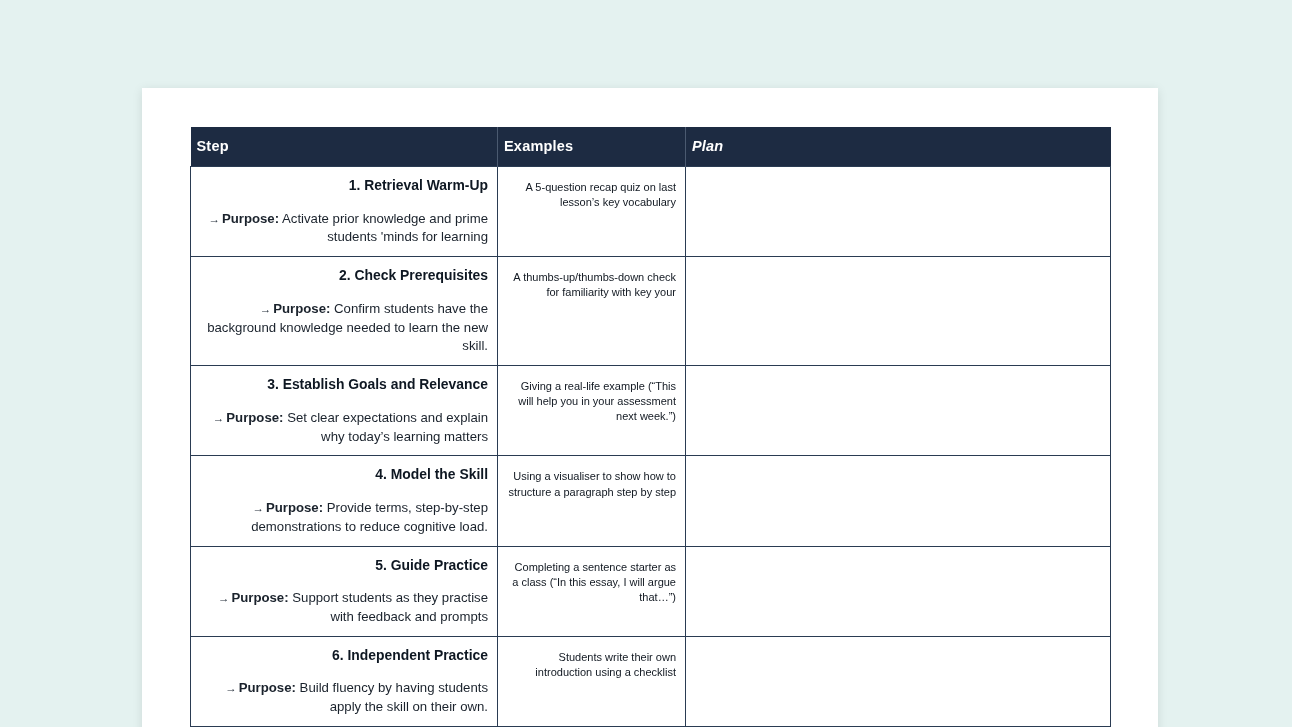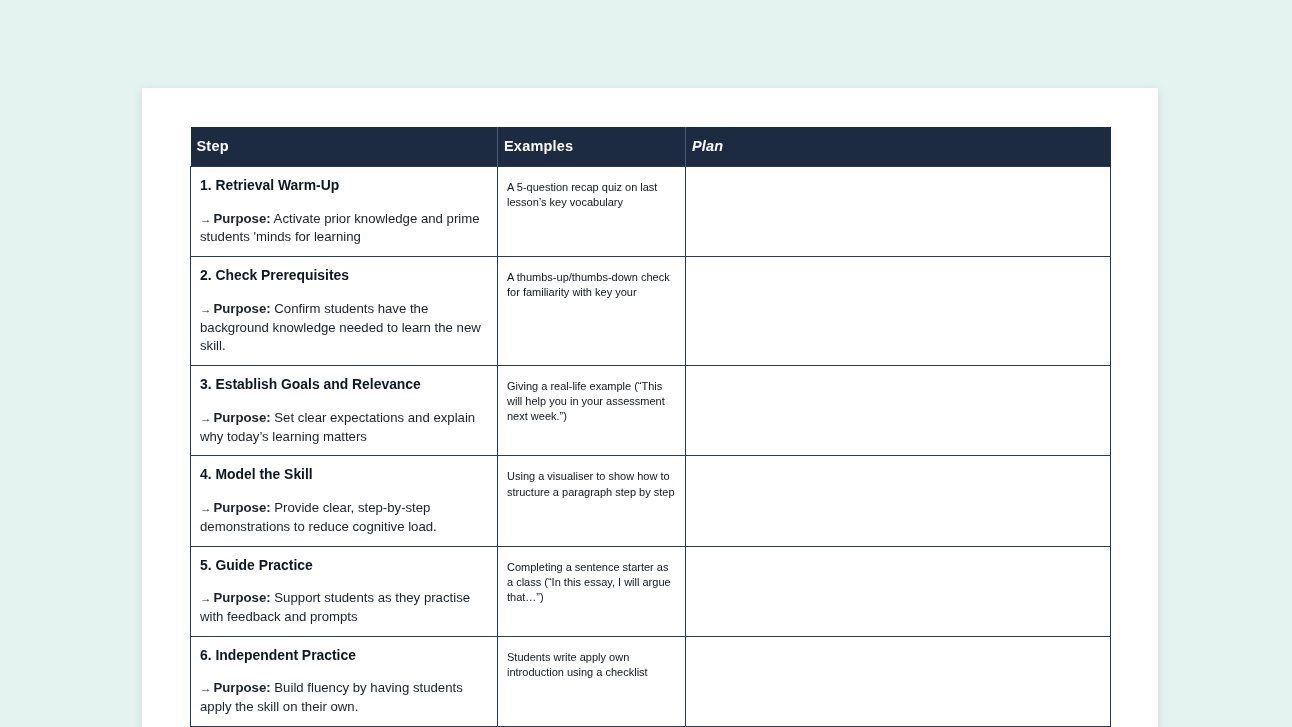--- a/index.html
+++ b/index.html
@@ -48,20 +48,21 @@
   }
   thead th:last-child { border-right: none; font-style: italic; }
 
   tbody td {
     border: 1px solid #2a3b52;
     vertical-align: top;
     padding: 7px 9px 9px 9px;
     font-size: 13.2px;
     color: #111821;
     line-height: 1.42;
+    text-align: right;
   }
 
   td.step-cell { padding-top: 9px; }
 
   .step-title {
     font-weight: bold;
     font-size: 13.9px;
     color: #0e1722;
     margin: 0 0 14px 0;
   }
@@ -130,41 +131,41 @@
           <p class="step-title">3. Establish Goals and Relevance</p>
           <p class="purpose-line"><span class="arrow-glyph">→</span><span class="purpose-label">Purpose:</span> <span>Set clear expectations and explain why today’s learning matters</span></p>
         </td>
         <td class="examples-cell">Giving a real-life example (“This will help you in your assessment next week.”)</td>
         <td class="plan-cell"></td>
       </tr>
 
       <tr>
         <td class="step-cell">
           <p class="step-title">4. Model the Skill</p>
-          <p class="purpose-line"><span class="arrow-glyph">→</span><span class="purpose-label">Purpose:</span> <span>Provide clear, step-by-step demonstrations to reduce cognitive load.</span></p>
+          <p class="purpose-line"><span class="arrow-glyph">→</span><span class="purpose-label">Purpose:</span> <span>Provide terms, step-by-step demonstrations to reduce cognitive load.</span></p>
         </td>
         <td class="examples-cell">Using a visualiser to show how to structure a paragraph step by step</td>
         <td class="plan-cell"></td>
       </tr>
 
       <tr>
         <td class="step-cell">
           <p class="step-title">5. Guide Practice</p>
           <p class="purpose-line"><span class="arrow-glyph">→</span><span class="purpose-label">Purpose:</span> <span>Support students as they practise with feedback and prompts</span></p>
         </td>
         <td class="examples-cell">Completing a sentence starter as a class (“In this essay, I will argue that…”)</td>
         <td class="plan-cell"></td>
       </tr>
 
       <tr>
         <td class="step-cell">
           <p class="step-title">6. Independent Practice</p>
           <p class="purpose-line"><span class="arrow-glyph">→</span><span class="purpose-label">Purpose:</span> <span>Build fluency by having students apply the skill on their own.</span></p>
         </td>
-        <td class="examples-cell">Students write apply own introduction using a checklist</td>
+        <td class="examples-cell">Students write their own introduction using a checklist</td>
         <td class="plan-cell"></td>
       </tr>
 
       <tr>
         <td class="step-cell">
           
           
         </td>
         <td class="examples-cell">Providing sentence starters or writing frames for extra scaffolding</td>
         <td class="plan-cell"></td>

